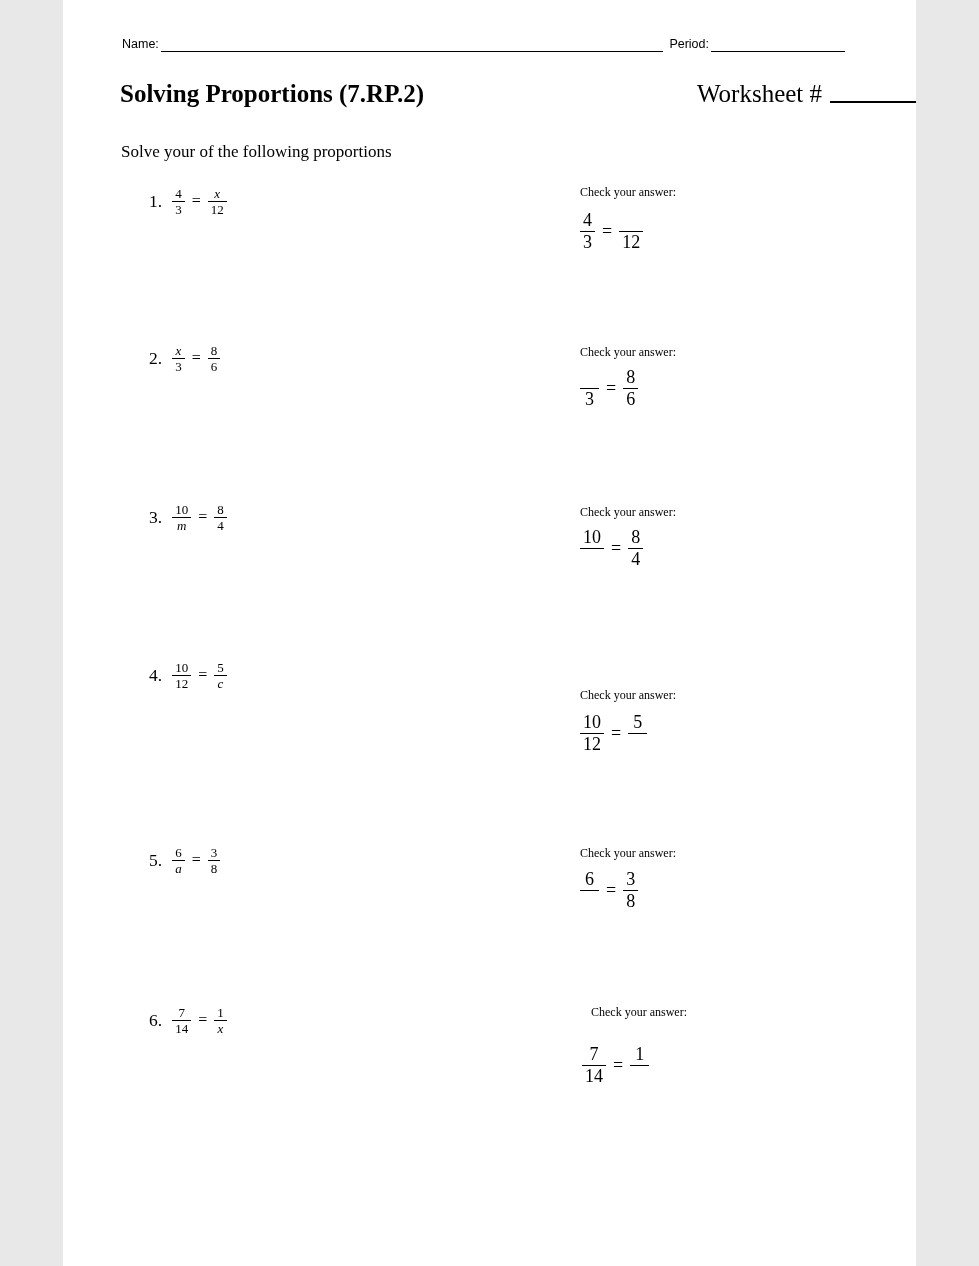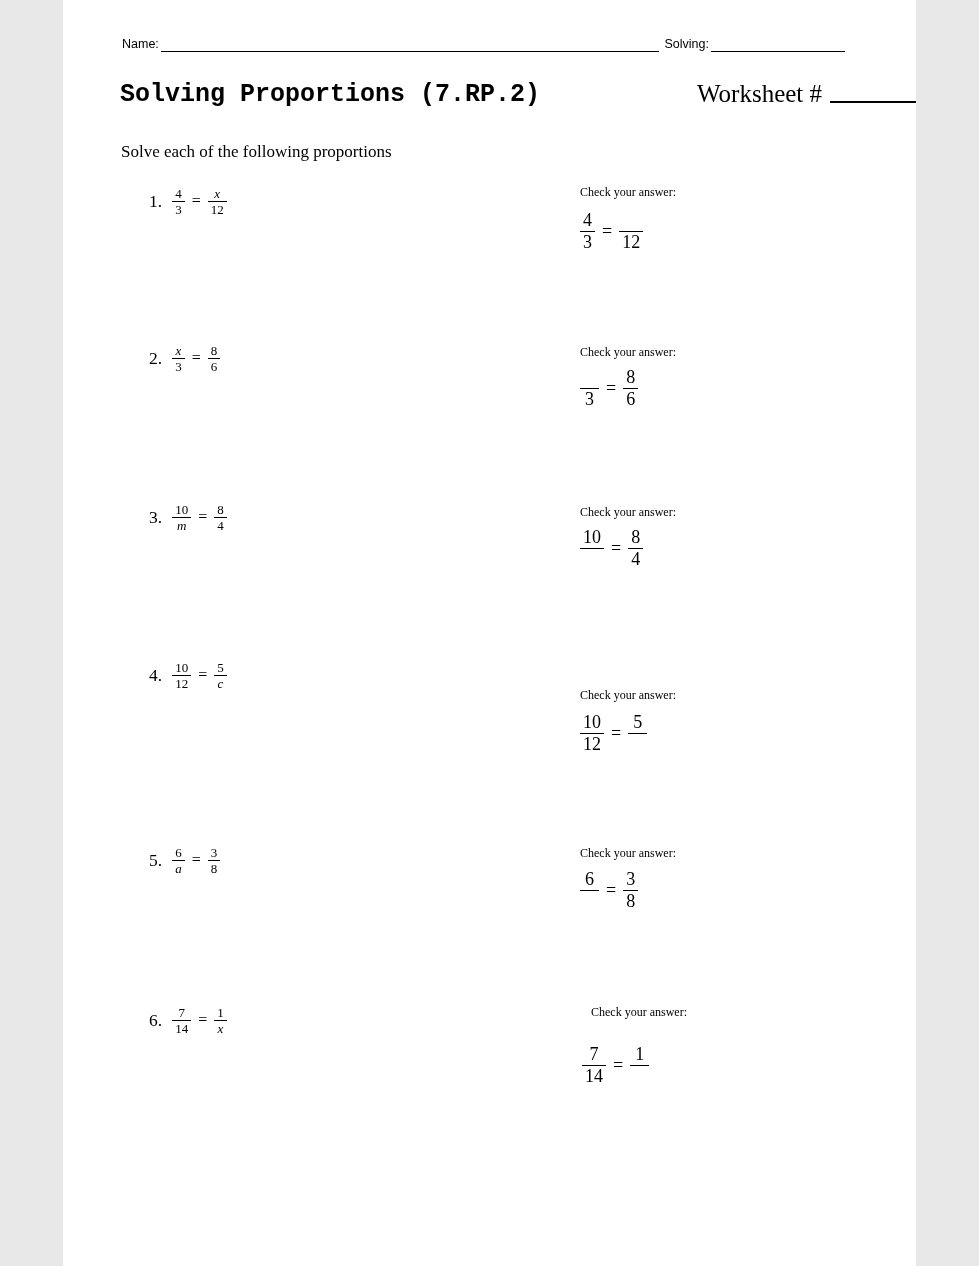--- a/index.html
+++ b/index.html
@@ -19,21 +19,21 @@
     display:flex;align-items:flex-end;
     font-family:"Liberation Sans", sans-serif;
     font-size:12.5px;line-height:16px;
   }
   .fill-line{border-bottom:1.2px solid #000;height:15px;}
   .fill-line.name-line{flex:1;margin-left:2px;}
   .fill-line.period-line{width:134px;margin-left:2px;}
   .period-label{margin-left:6px;}
 
   
-  .doc-title{position:absolute;left:57px;top:80px;font-size:25px;font-weight:bold;font-family:Liberation Mono, monospace;}
+  .doc-title{position:absolute;left:57px;top:80px;font-size:25px;font-weight:bold;}
   .worksheet-no{position:absolute;left:634px;top:80px;font-size:25px;font-weight:normal;white-space:nowrap;}
   .ws-blank{display:inline-block;width:112px;height:0;border-bottom:2.6px solid #000;margin-left:8px;vertical-align:-1px;}
 
   .instruction{position:absolute;left:58px;top:142px;font-size:17px;}
 
   
   .frac{display:inline-flex;flex-direction:column;align-items:stretch;text-align:center;}
   .frac .num{border-bottom:1.3px solid #000;}
   .pfrac{font-size:13px;}
   .pfrac .num,.pfrac .den{line-height:15px;padding:0 3px;}
@@ -60,30 +60,30 @@
   .chk.n4{top:709px}.chk.n5{top:866px}.chk.n6{top:1041px;left:519px}
 </style>
 </head>
 <body>
 
 <div class="page">
 
   <div class="name-row">
     <span>Name:</span>
     <span class="fill-line name-line"></span>
-    <span class="period-label">Solving:</span>
+    <span class="period-label">Period:</span>
     <span class="fill-line period-line"></span>
   </div>
 
   <div class="doc-title">Solving Proportions (7.RP.2)</div>
   <div class="worksheet-no">
     <span>Worksheet #</span><span class="ws-blank"></span>
   </div>
 
-  <div class="instruction">Solve each of the following proportions</div>
+  <div class="instruction">Solve your of the following proportions</div>
 
   <div class="prob n1">
     <span class="pnum">1.</span>
     <span class="frac pfrac">
       <span class="num">4</span>
       <span class="den">3</span>
     </span>
     <span class="eq">=</span>
     <span class="frac pfrac">
       <span class="num var">x</span>

